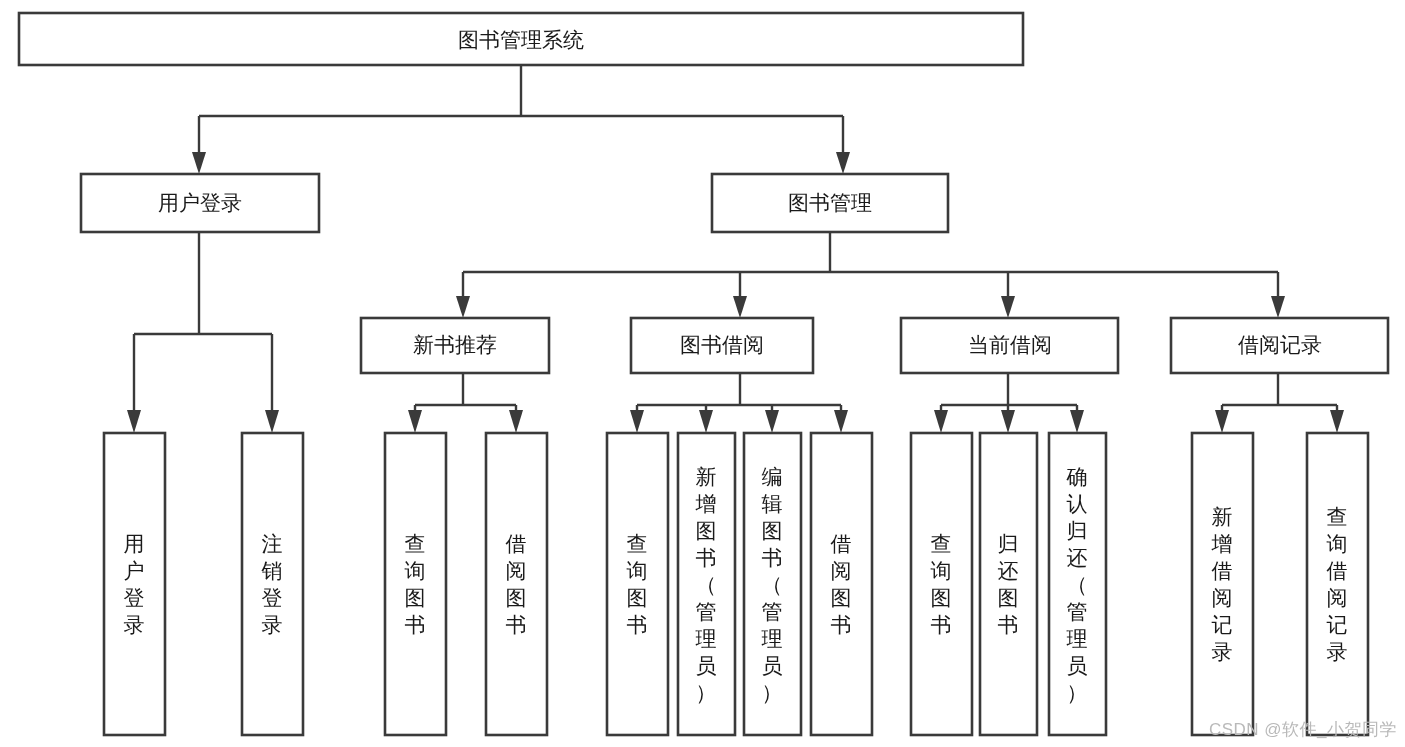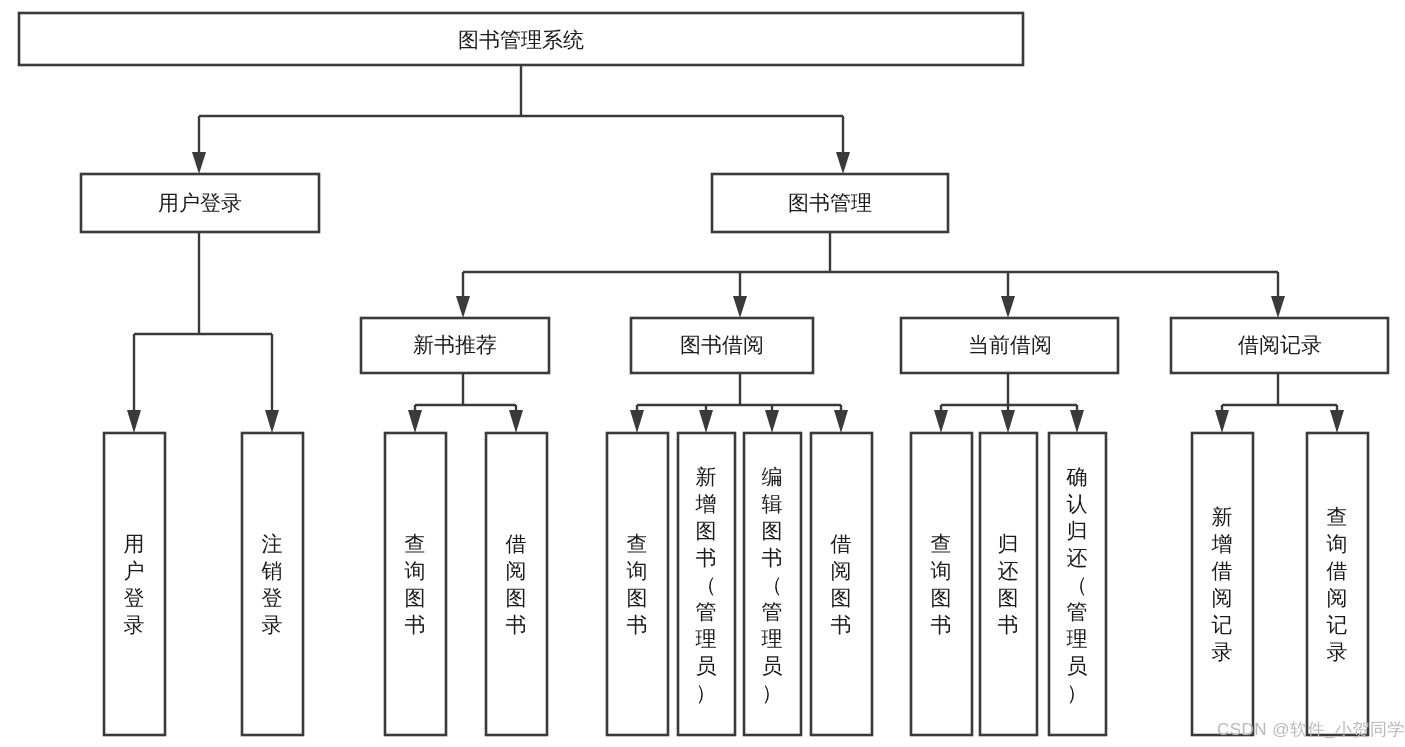--- a/index.html
+++ b/index.html
@@ -44,21 +44,21 @@
     stroke: #3a3a3a;
     stroke-width: 2.4;
     fill: none;
   }
   .arrow-head {
     fill: #3a3a3a;
     stroke: none;
   }
   .watermark {
     position: absolute;
-    right: 0;
+    right: 8px;
     bottom: 6px;
     font-family: "Liberation Sans", "DejaVu Sans", sans-serif;
     font-size: 17px;
     color: #b9b9b9;
     white-space: nowrap;
     letter-spacing: 0.5px;
     pointer-events: none;
   }
 </style>
 </head>

